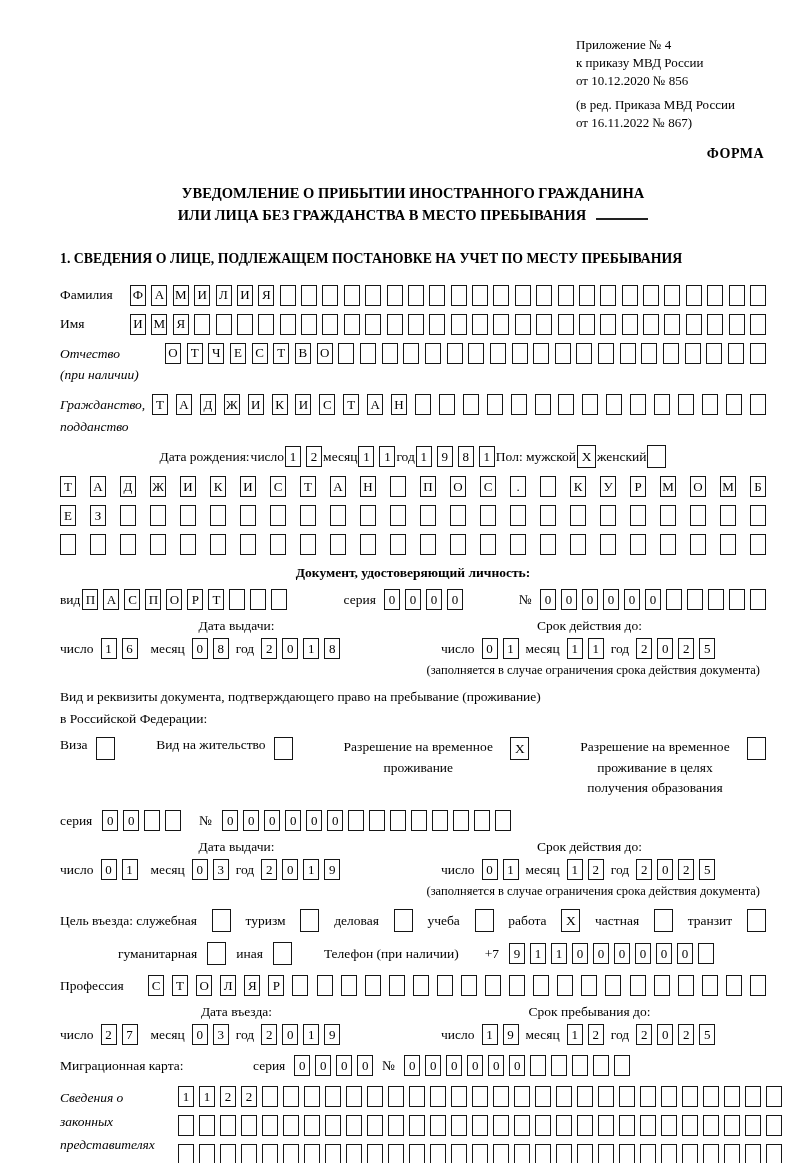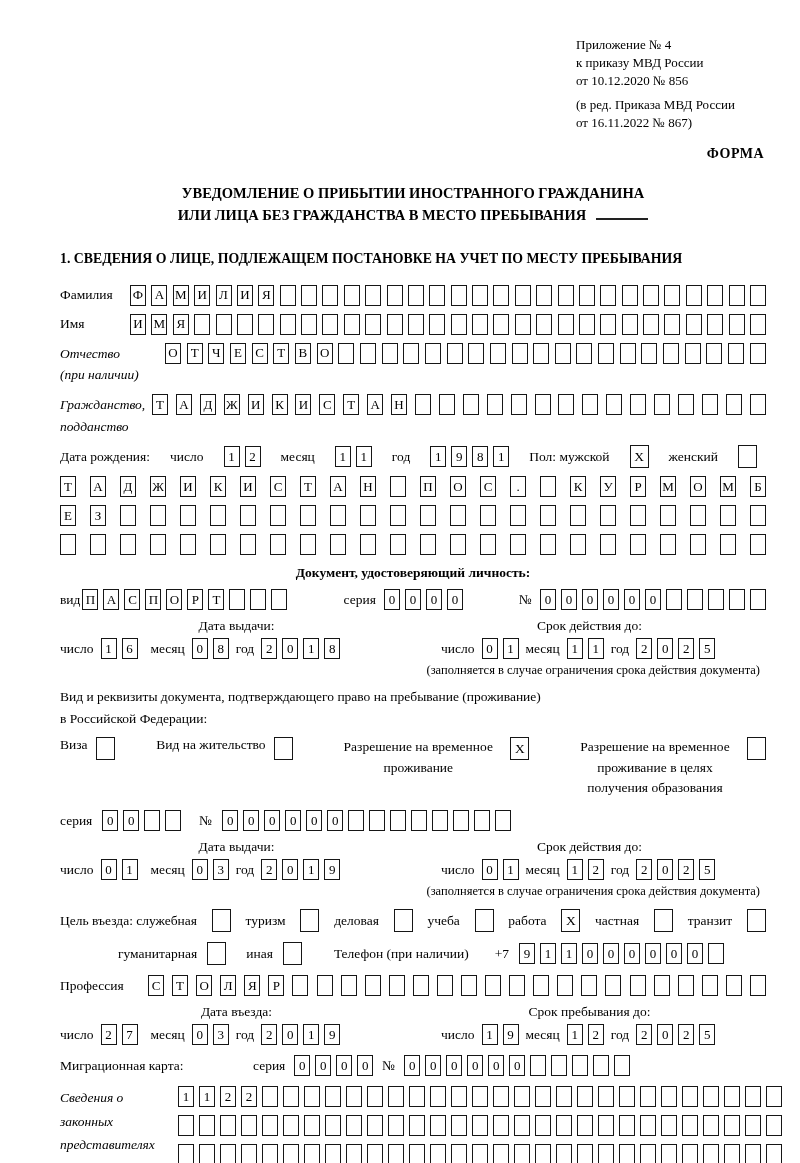--- a/index.html
+++ b/index.html
@@ -201,21 +201,21 @@
         <span class="cell"></span>
         <span class="cell"></span>
         <span class="cell"></span>
         <span class="cell"></span>
         <span class="cell"></span>
         <span class="cell"></span>
         <span class="cell"></span>
       </div>
   </div>
 
-  <div class="row" style="gap:20px; justify-content:flex-start">
+  <div class="row" style="gap:1px; justify-content:center">
     <span class="lbl">Дата рождения:</span>
     <span class="lbl">число</span>
     <div class="cells">
         <span class="cell">1</span>
         <span class="cell">2</span>
       </div>
     <span class="lbl">месяц</span>
     <div class="cells">
         <span class="cell">1</span>
         <span class="cell">1</span>
@@ -521,21 +521,21 @@
     <span class="checkbox">X</span>
     <span>частная</span>
     <span class="checkbox"></span>
     <span>транзит</span>
     <span class="checkbox"></span>
   </div>
 
   <div class="purpose-row" style="padding-left:58px; gap:10px">
     <span>гуманитарная</span>
     <span class="checkbox"></span>
-    <span style="margin-left:10px">иная</span>
+    <span style="margin-left:0">иная</span>
     <span class="checkbox"></span>
     <span style="margin-left:22px">Телефон (при наличии)</span>
     <span style="margin-left:16px">+7</span>
     <div class="cells">
         <span class="cell">9</span>
         <span class="cell">1</span>
         <span class="cell">1</span>
         <span class="cell">0</span>
         <span class="cell">0</span>
         <span class="cell">0</span>

